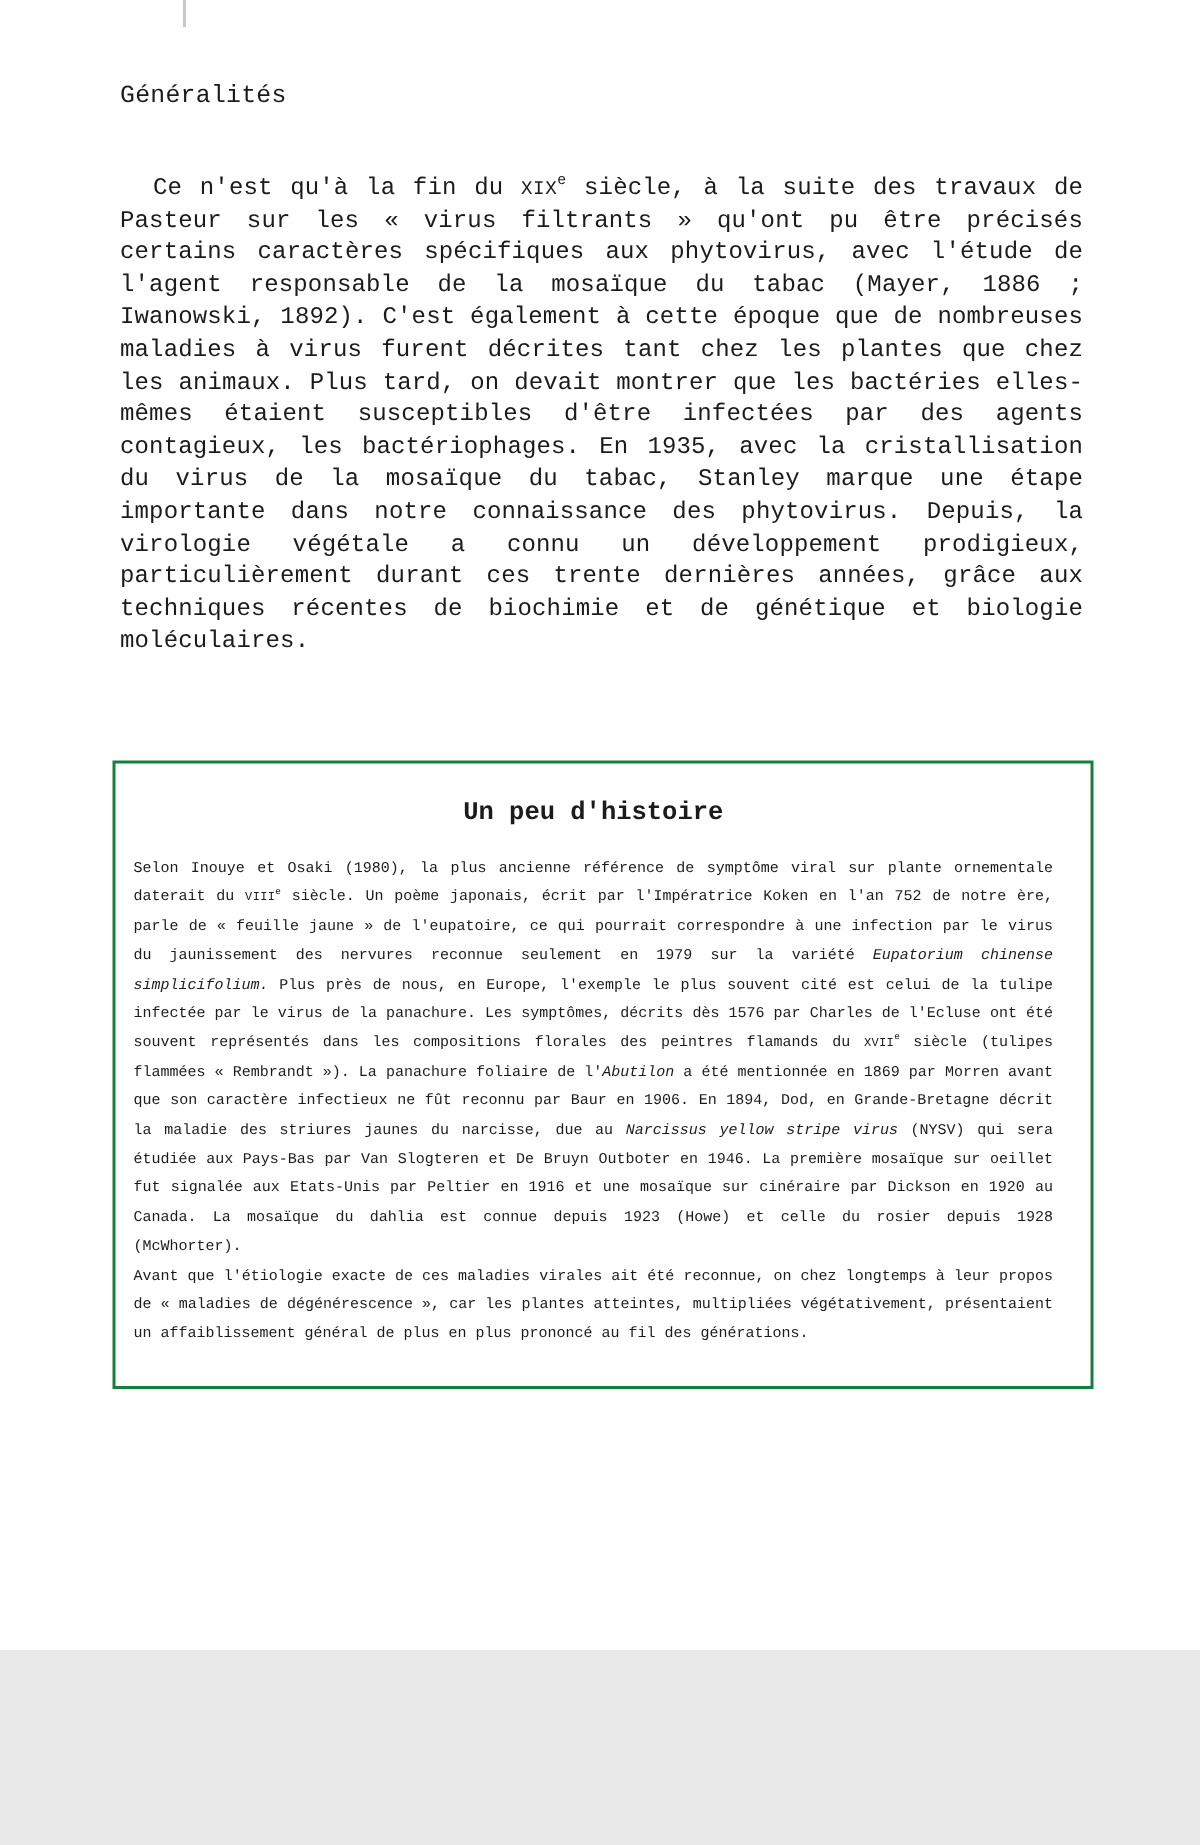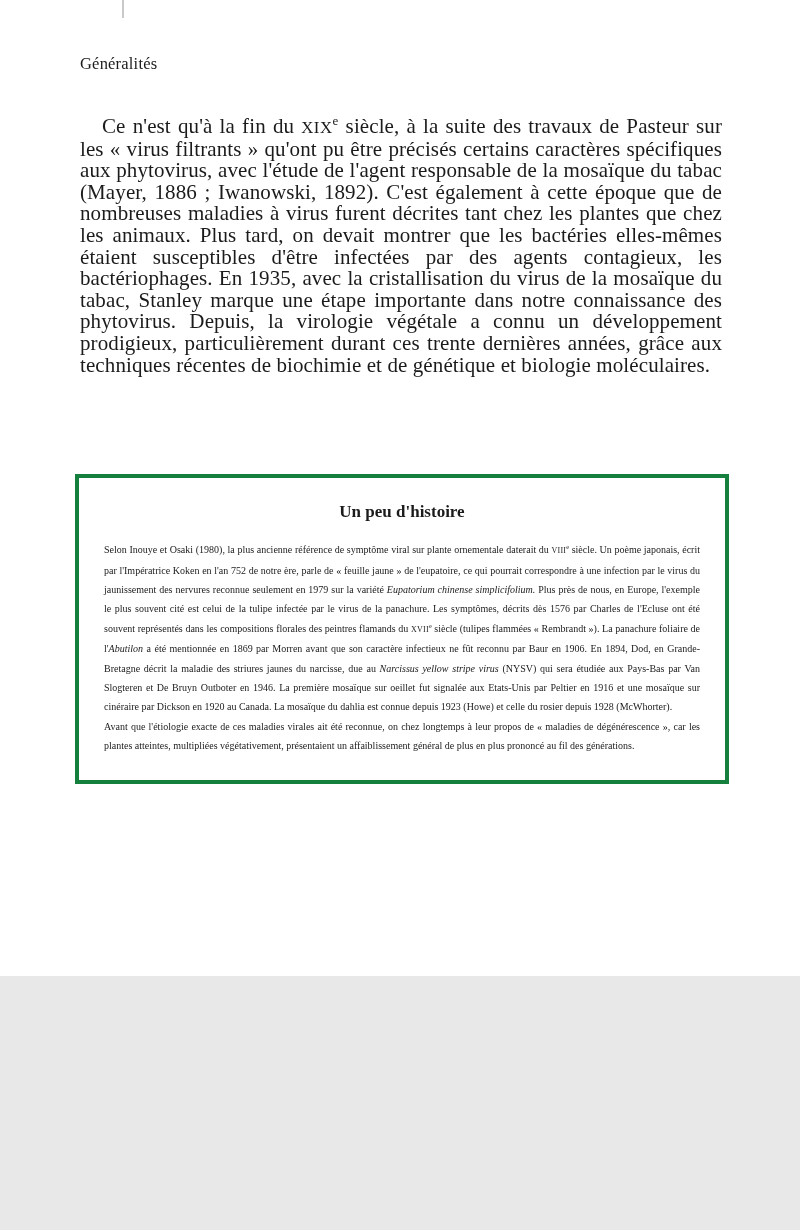--- a/index.html
+++ b/index.html
@@ -3,48 +3,48 @@
 <meta charset="utf-8">
 <style>
   html, body {
     margin: 0;
     padding: 0;
     background: #e8e8e8;
   }
   .page {
     position: relative;
     width: 800px;
-    height: 976px;
+    height: 1100px;
     margin: 0 auto;
     background: #ffffff;
     color: #1b1b1b;
-    font-family: Liberation Serif, serif;
+    font-family: Liberation Mono, monospace;
     overflow: hidden;
     box-sizing: border-box;
   }
   .content {
     padding: 0 78px 0 80px;
   }
   .running-head {
     margin-top: 54px;
     font-size: 16.5px;
     letter-spacing: 0.2px;
   }
   .intro-paragraph {
     margin: 42px 0 0 0;
-    font-size: 21px;
+    font-size: 16px;
     line-height: 21.6px;
     text-align: justify;
     text-indent: 22px;
     letter-spacing: 0.1px;
   }
   .history-box {
-    margin: 98px -7px 0 -5px;
-    border: 4px solid #15803d;
-    padding: 14px 25px 24px 25px;
+    margin: 68px -7px 0 -5px;
+    border: 2px solid #15803d;
+    padding: 14px 25px 24px 12px;
     box-sizing: border-box;
   }
   .box-title {
     margin: 10px 0 18px 0;
     text-align: center;
     font-size: 17px;
     font-weight: bold;
   }
   .box-paragraph {
     margin: 0;

